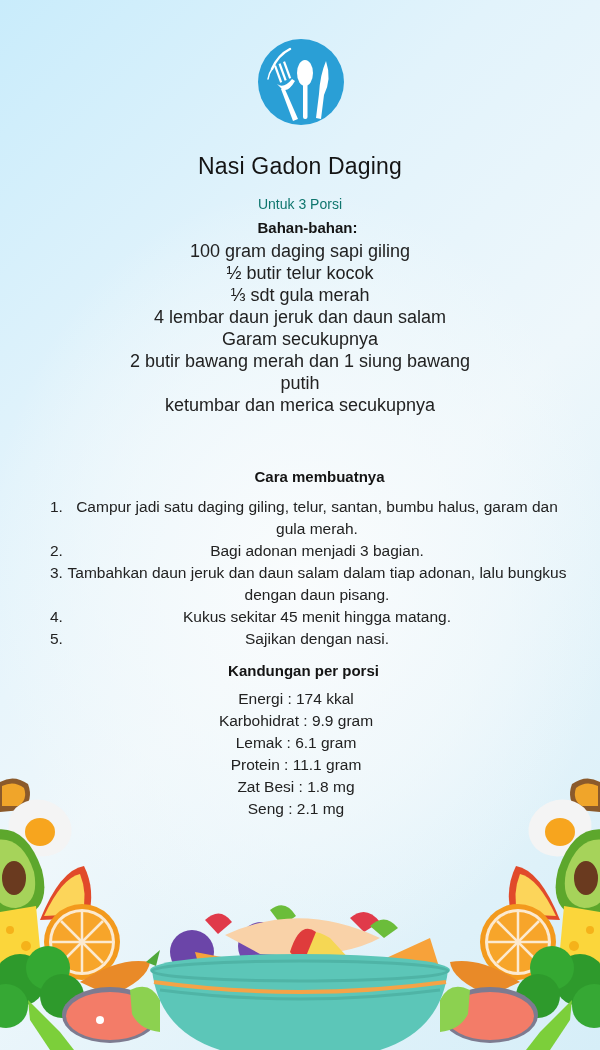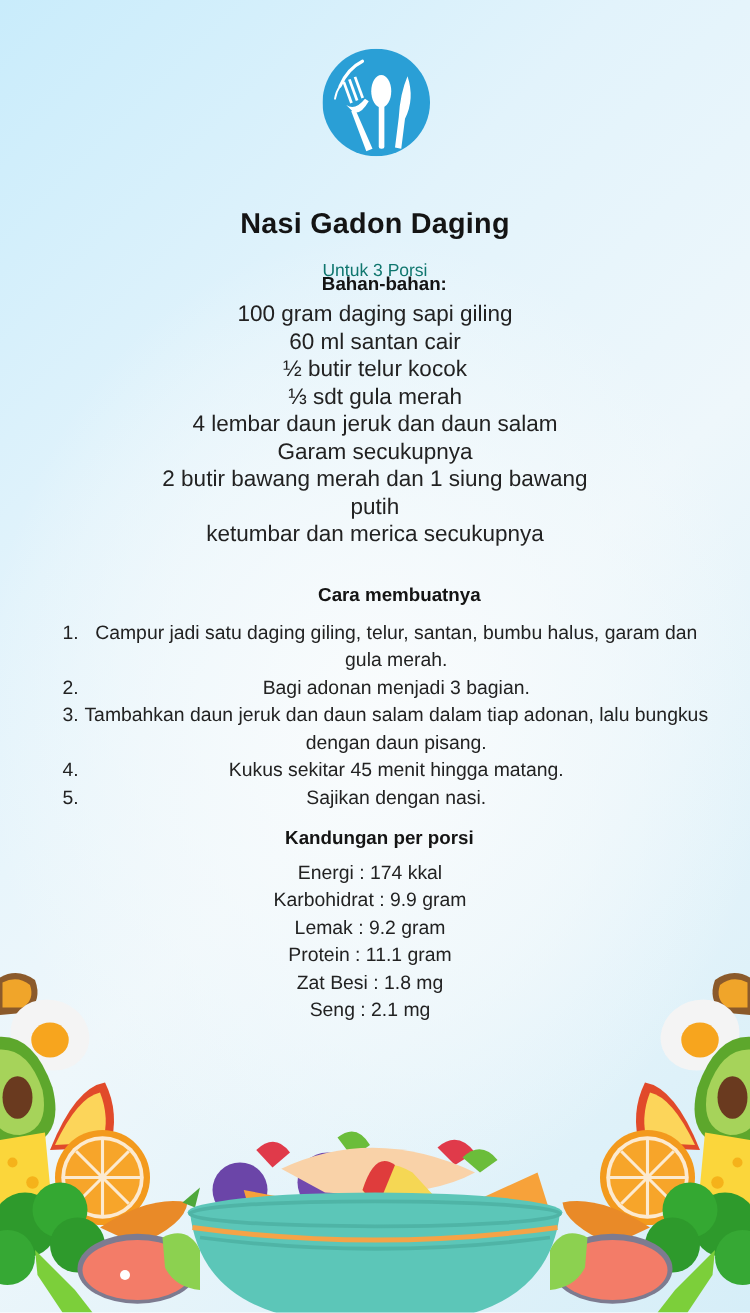--- a/index.html
+++ b/index.html
@@ -6,21 +6,21 @@
   body {
     width: 600px; height: 1050px; overflow: hidden; position: relative;
     font-family: "Liberation Sans", "DejaVu Sans", sans-serif;
     color: #1e1e1e;
     background:
       radial-gradient(ellipse 420px 520px at 50% 55%, rgba(250,252,253,0.95) 0%, rgba(245,250,252,0.6) 45%, rgba(240,248,252,0) 75%),
       linear-gradient(135deg, #c9ecfb 0%, #e2f3fb 30%, #eef7fb 55%, #d6eef8 100%);
   }
   .logo { position: absolute; left: 258px; top: 39px; width: 86px; height: 86px; }
   .title-block { position: absolute; top: 150px; left: 0; width: 600px; text-align: center; }
-  .title { font-size: 23px; font-weight: 700; letter-spacing: 0.2px; color: #141414; margin: 12px; line-height: 32px; }
+  .title { font-size: 23px; font-weight: 400; letter-spacing: 0.2px; color: #141414; margin: 0; line-height: 32px; }
   .subtitle { font-size: 14px; color: #0f766e; margin-top: 12px; line-height: 20px; }
   .section-head { font-size: 15px; font-weight: 700; text-align: center; color: #141414; margin-left: 15px; }
   .ingredients { position: absolute; top: 216px; left: 0; width: 600px; text-align: center; }
   .ingredients .section-head { line-height: 24px; }
   .ing-list { list-style: none; margin: 0; padding: 0; width: 360px; margin-left: 120px; }
   .ing-list li { font-size: 18px; line-height: 22px; color: #222; }
   .steps { position: absolute; top: 464px; left: 0; width: 600px; }
   .steps .section-head { line-height: 26px; margin-bottom: 6px; padding-left: 24px; }
   .step { position: relative; width: 520px; margin-left: 50px; font-size: 15.5px; line-height: 22px; text-align: center; color: #222; }
   .step .num { position: absolute; left: 0; top: 0; }
@@ -57,21 +57,20 @@
 
 <div class="title-block">
   <h1 class="title">Nasi Gadon Daging</h1>
   <div class="subtitle">Untuk 3 Porsi</div>
 </div>
 
 <section class="ingredients">
   <div class="section-head">Bahan-bahan:</div>
   <ul class="ing-list">
     <li>100 gram daging sapi giling</li>
-    <li>60 ml santan cair</li>
     <li>½ butir telur kocok</li>
     <li>⅓ sdt gula merah</li>
     <li>4 lembar daun jeruk dan daun salam</li>
     <li>Garam secukupnya</li>
     <li>2 butir bawang merah dan 1 siung bawang putih</li>
     <li>ketumbar dan merica secukupnya</li>
   </ul>
 </section>
 
 <section class="steps">
@@ -96,21 +95,21 @@
     <span class="num">5.</span>
     <span class="txt">Sajikan dengan nasi.</span>
   </div>
 </section>
 
 <section class="nutrition">
   <div class="section-head">Kandungan per porsi</div>
   <ul class="nut-list">
     <li>Energi : 174 kkal</li>
     <li>Karbohidrat : 9.9 gram</li>
-    <li>Lemak : 9.2 gram</li>
+    <li>Lemak : 6.1 gram</li>
     <li>Protein : 11.1 gram</li>
     <li>Zat Besi : 1.8 mg</li>
     <li>Seng : 2.1 mg</li>
   </ul>
 </section>
 
 <svg class="decor" viewBox="0 0 600 280">
 
   <g>
 

